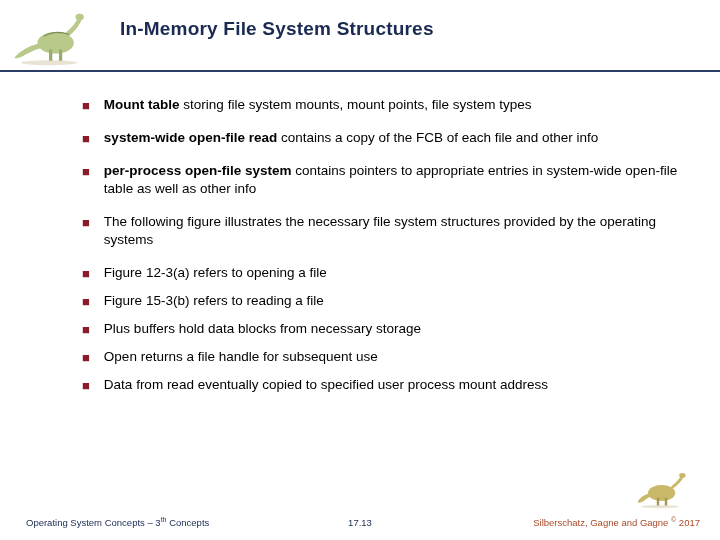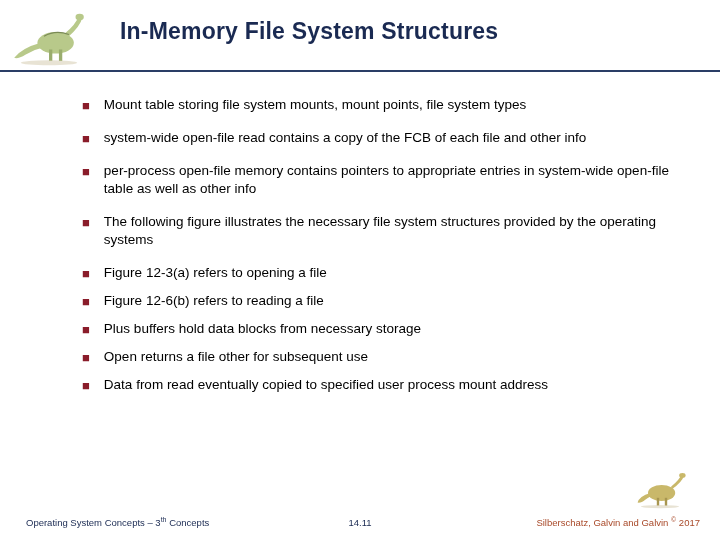--- a/index.html
+++ b/index.html
@@ -20,21 +20,21 @@
     position: absolute;
     left: 6px;
     top: 8px;
     width: 86px;
     height: 58px;
   }
   .title {
     position: absolute;
     left: 120px;
     top: 18px;
-    font-size: 23px;
+    font-size: 19px;
     font-weight: bold;
     color: #1a2a52;
     letter-spacing: 0.2px;
   }
   .content {
     position: absolute;
     left: 82px;
     top: 96px;
     right: 28px;
   }
@@ -49,21 +49,21 @@
   .bullet-row.tight { margin-bottom: 10px; }
   .bullet {
     color: #8a1c2a;
     font-weight: bold;
     margin-right: 14px;
     font-size: 13px;
     flex-shrink: 0;
     margin-top: 1px;
   }
   .btxt { flex: 1; }
-  .btxt b { font-weight: normal; }
+  .btxt b { font-weight: bold; }
   .footer {
     position: absolute;
     bottom: 12px;
     left: 0;
     right: 0;
     height: 24px;
   }
   .foot-left {
     position: absolute;
     left: 26px;
@@ -117,41 +117,41 @@
   <div class="bullet-row">
     <span class="bullet">■</span>
     <span class="btxt"><b>Mount table</b><span> storing file system mounts, mount points, file system types</span></span>
   </div>
   <div class="bullet-row">
     <span class="bullet">■</span>
     <span class="btxt"><b>system-wide open-file read</b><span> contains a copy of the FCB of each file and other info</span></span>
   </div>
   <div class="bullet-row">
     <span class="bullet">■</span>
-    <span class="btxt"><b>per-process open-file memory</b><span> contains pointers to appropriate entries in system-wide open-file table as well as other info</span></span>
+    <span class="btxt"><b>per-process open-file system</b><span> contains pointers to appropriate entries in system-wide open-file table as well as other info</span></span>
   </div>
   <div class="bullet-row">
     <span class="bullet">■</span>
     <span class="btxt"><span>The following figure illustrates the necessary file system structures provided by the operating systems</span></span>
   </div>
   <div class="bullet-row tight">
     <span class="bullet">■</span>
     <span class="btxt"><span>Figure 12-3(a) refers to opening a file</span></span>
   </div>
   <div class="bullet-row tight">
     <span class="bullet">■</span>
-    <span class="btxt"><span>Figure 12-6(b) refers to reading a file</span></span>
+    <span class="btxt"><span>Figure 15-3(b) refers to reading a file</span></span>
   </div>
   <div class="bullet-row tight">
     <span class="bullet">■</span>
     <span class="btxt"><span>Plus buffers hold data blocks from necessary storage</span></span>
   </div>
   <div class="bullet-row tight">
     <span class="bullet">■</span>
-    <span class="btxt"><span>Open returns a file other for subsequent use</span></span>
+    <span class="btxt"><span>Open returns a file handle for subsequent use</span></span>
   </div>
   <div class="bullet-row">
     <span class="bullet">■</span>
     <span class="btxt"><span>Data from read eventually copied to specified user process mount address</span></span>
   </div>
 </div>
 
 <svg class="dino-right" viewBox="0 0 70 50">
   <ellipse cx="32" cy="30" rx="17" ry="10" fill="#c9b86a"></ellipse>
   <path d="M 44 26 Q 58 16 60 8 Q 60 5 57 7 Q 54 14 44 22 Z" fill="#c9b86a"></path>
@@ -159,17 +159,17 @@
   <path d="M 18 30 Q 4 34 2 42 Q 6 43 12 38 Q 18 34 20 34 Z" fill="#c9b86a"></path>
   <rect x="26" y="36" width="3" height="10" fill="#a89650"></rect>
   <rect x="36" y="36" width="3" height="10" fill="#a89650"></rect>
   <ellipse cx="30" cy="47" rx="24" ry="2" fill="#d8d0b8" opacity="0.6"></ellipse>
 </svg>
 
 <div class="footer">
   <div class="foot-left">
     <span>Operating System Concepts – 3</span><sup>th</sup><span> Concepts</span>
   </div>
-  <div class="foot-center">14.11</div>
+  <div class="foot-center">17.13</div>
   <div class="foot-right">
-    <span>Silberschatz, Galvin and Galvin </span><sup>©</sup><span> 2017</span>
+    <span>Silberschatz, Gagne and Gagne </span><sup>©</sup><span> 2017</span>
   </div>
 </div>
 
 </body></html>

